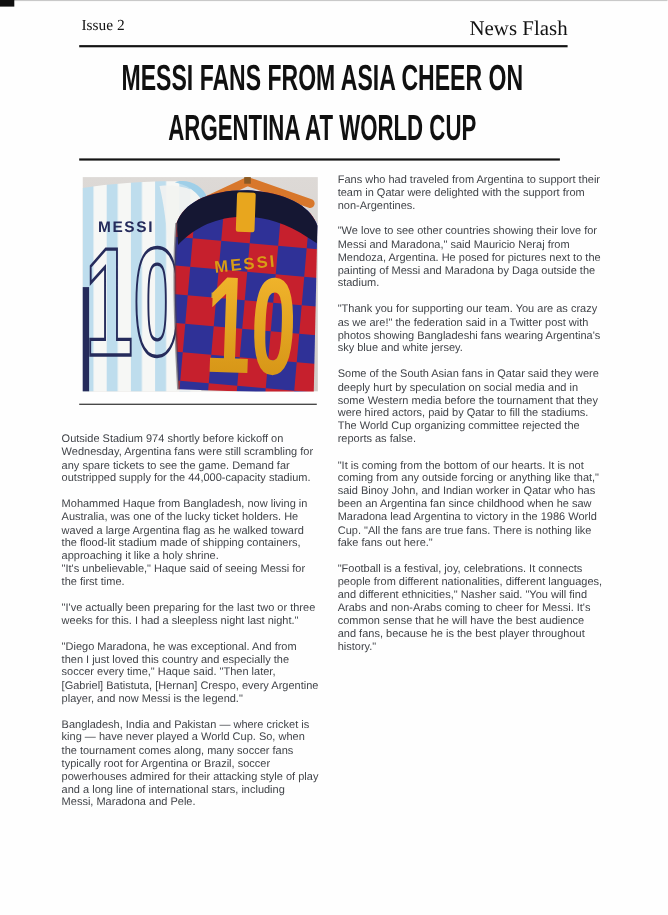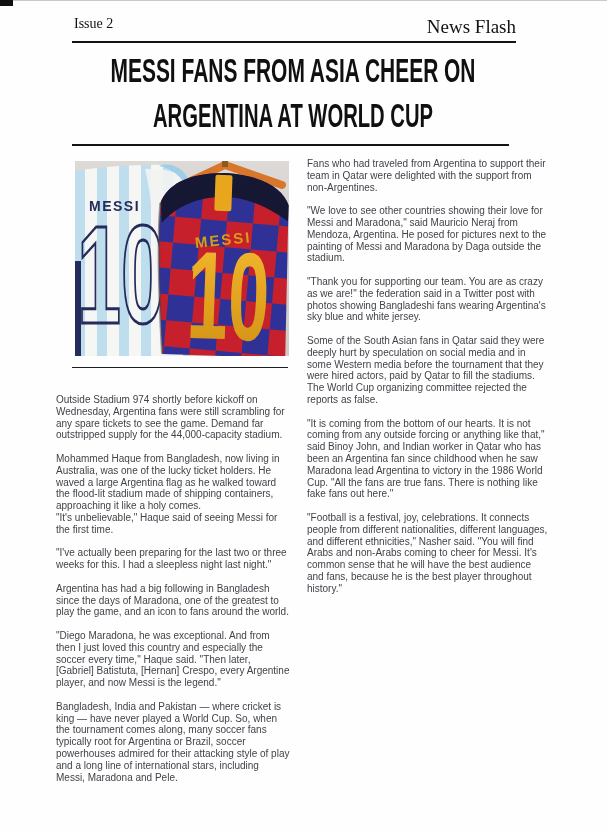--- a/index.html
+++ b/index.html
@@ -100,24 +100,23 @@
       <path d="M86,44 C84,85 88,140 93,195" fill="none" stroke="#47414d" stroke-width="2.5" opacity="0.55"></path>
     </g>
   </svg>
 </div>
 
 <div class="rule rule-photo"></div>
 
 <div class="col col-left">
 
 <p>Outside Stadium 974 shortly before kickoff on Wednesday, Argentina fans were still scrambling for any spare tickets to see the game. Demand far outstripped supply for the 44,000-capacity stadium.</p>
-    <p>Mohammed Haque from Bangladesh, now living in Australia, was one of the lucky ticket holders. He waved a large Argentina flag as he walked toward the flood-lit stadium made of shipping containers, approaching it like a holy comes.
+    <p>Mohammed Haque from Bangladesh, now living in Australia, was one of the lucky ticket holders. He waved a large Argentina flag as he walked toward the flood-lit stadium made of shipping containers, approaching it like a holy shrine.
 "It's unbelievable," Haque said of seeing Messi for the first time.</p>
     <p>"I've actually been preparing for the last two or three weeks for this. I had a sleepless night last night."</p>
-    <p>Argentina has had a big following in Bangladesh since the days of Maradona, one of the greatest to play the game, and an icon to fans around the world.</p>
     <p>"Diego Maradona, he was exceptional. And from then I just loved this country and especially the soccer every time," Haque said. "Then later, [Gabriel] Batistuta, [Hernan] Crespo, every Argentine player, and now Messi is the legend."</p>
     <p>Bangladesh, India and Pakistan — where cricket is king — have never played a World Cup. So, when the tournament comes along, many soccer fans typically root for Argentina or Brazil, soccer powerhouses admired for their attacking style of play and a long line of international stars, including Messi, Maradona and Pele.</p>
   </div>
 
 <div class="col col-right">
 
 <p>Fans who had traveled from Argentina to support their team in Qatar were delighted with the support from non-Argentines.</p>
     <p>"We love to see other countries showing their love for Messi and Maradona," said Mauricio Neraj from Mendoza, Argentina. He posed for pictures next to the painting of Messi and Maradona by Daga outside the stadium.</p>
     <p>"Thank you for supporting our team. You are as crazy as we are!" the federation said in a Twitter post with photos showing Bangladeshi fans wearing Argentina's sky blue and white jersey.</p>
     <p>Some of the South Asian fans in Qatar said they were deeply hurt by speculation on social media and in some Western media before the tournament that they were hired actors, paid by Qatar to fill the stadiums. The World Cup organizing committee rejected the reports as false.</p>

